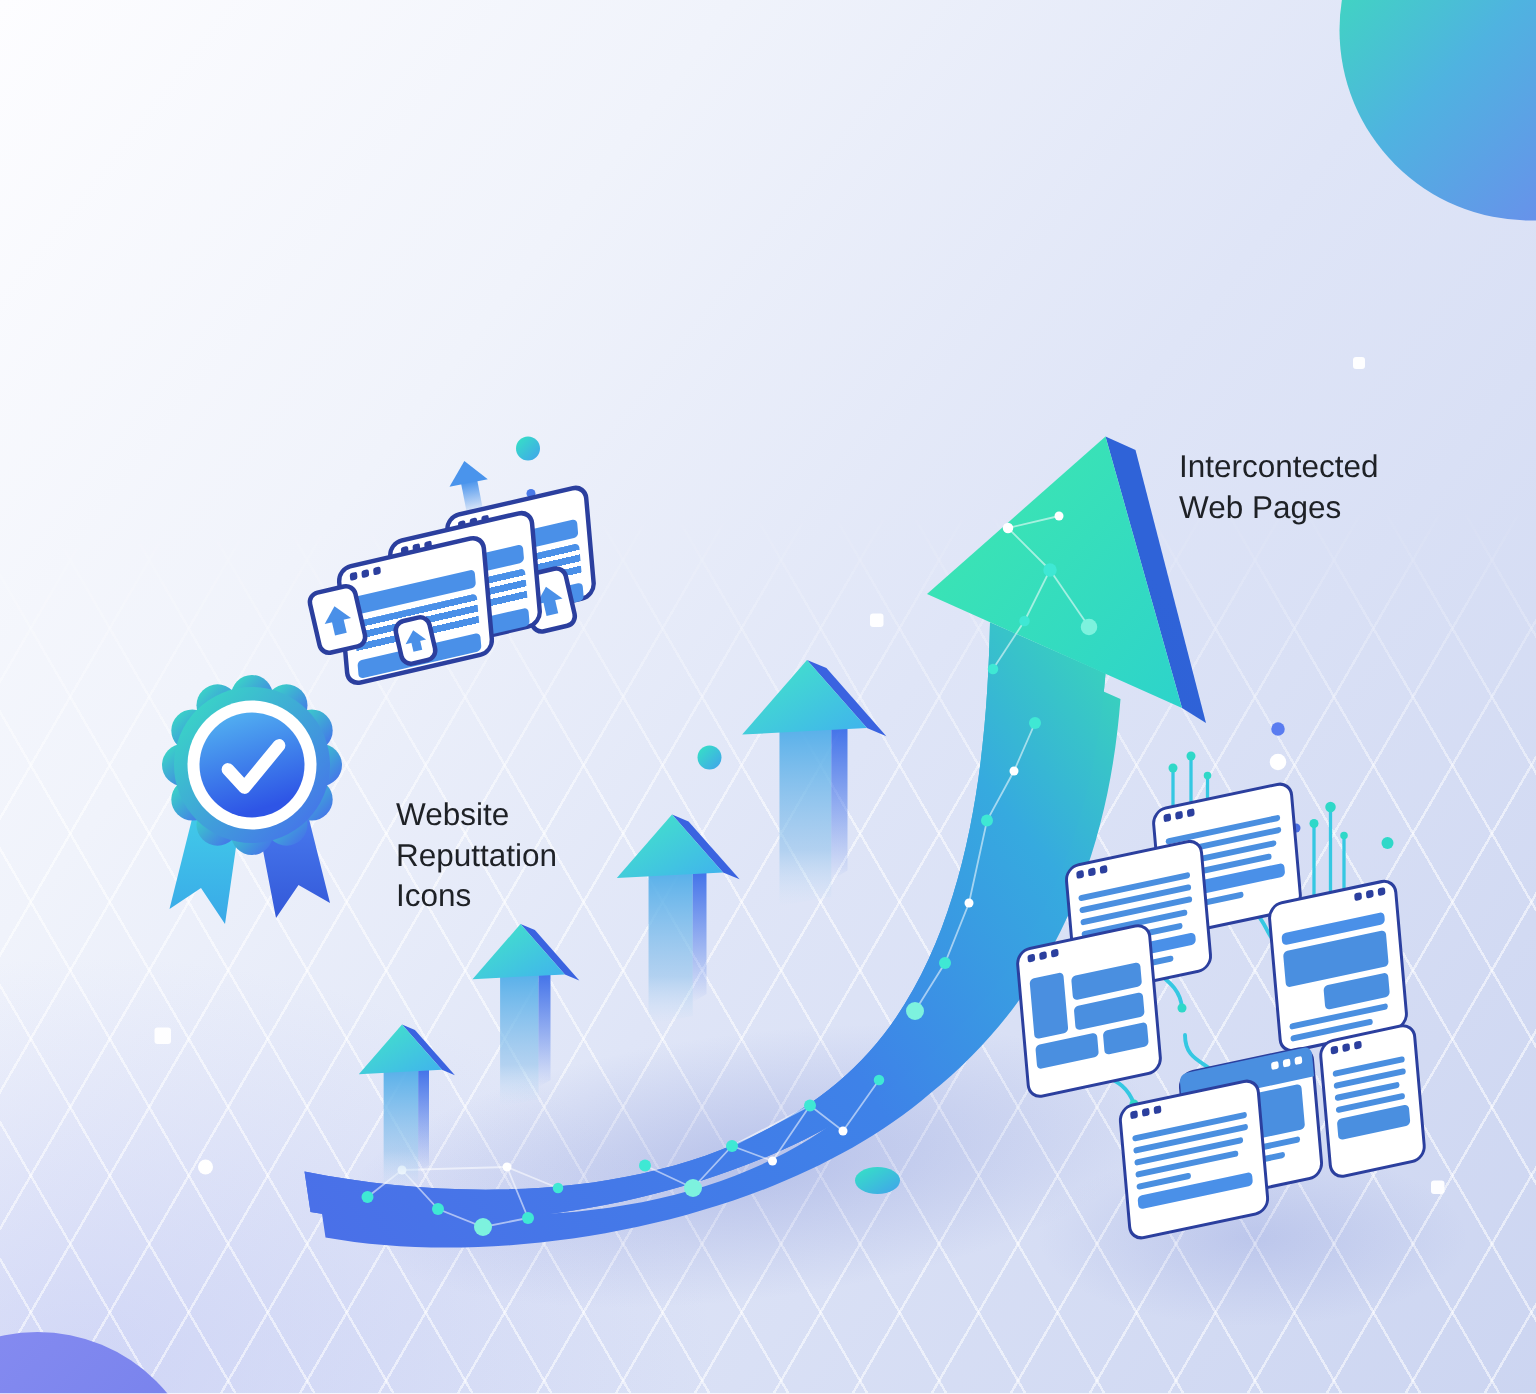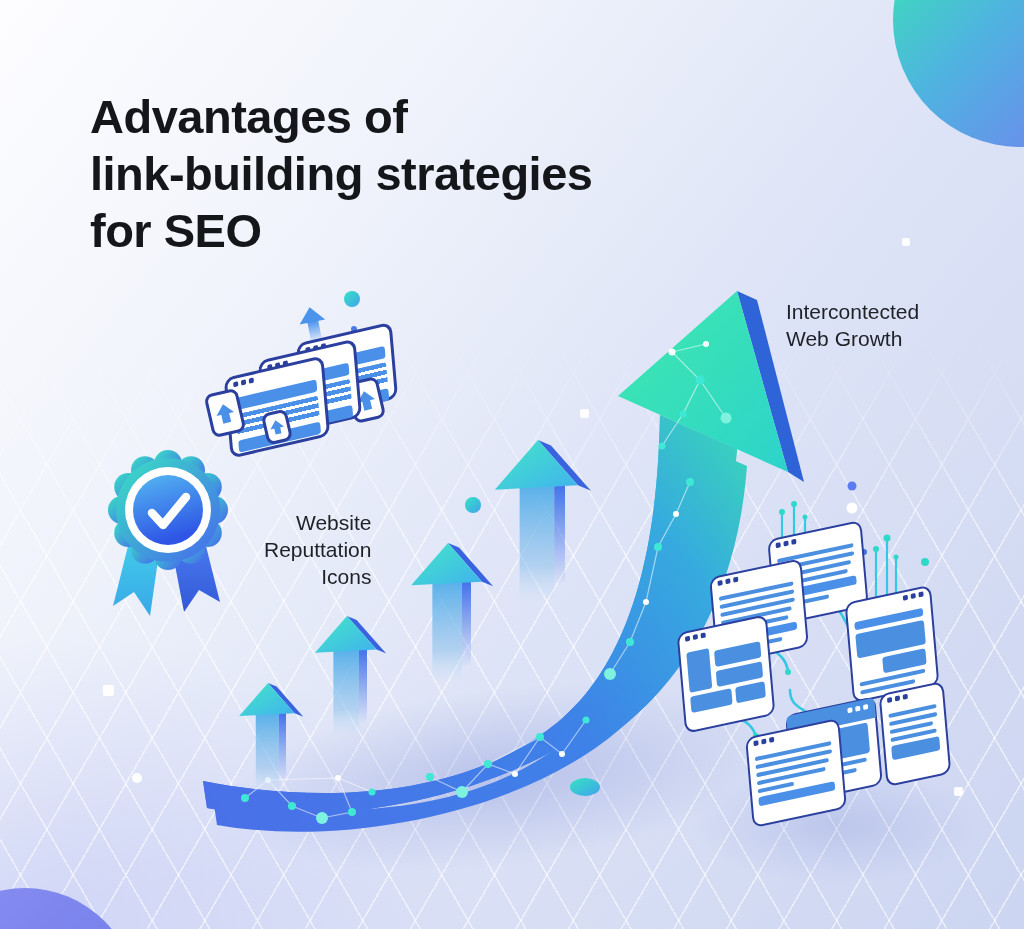--- a/index.html
+++ b/index.html
@@ -37,21 +37,21 @@
     position:absolute; left:690px; top:765px; width:290px; height:120px;
     background:radial-gradient(ellipse at 50% 50%, rgba(99,118,205,.20), rgba(99,118,205,0) 70%);
   }
   .art{position:absolute; inset:0;}
   .page-title{
     position:absolute; left:90px; top:88px; width:720px;
     font-size:47px; line-height:57px; font-weight:bold; letter-spacing:-.5px;
     color:#15161a; white-space:pre-line;
   }
   .anno{position:absolute; font-size:21px; line-height:27px; color:#1e2126; white-space:pre-line;}
-  .anno-website{left:264px; top:509px;text-align:right;}
+  .anno-website{left:264px; top:530px;}
   .anno-domain{left:466px; top:309px;}
   .anno-inter{left:786px; top:298px;}
 
   
   .win, .winr, .up-badge, .backdrop, .mini-arrow{position:absolute;}
   .win, .winr{background:#fff; border:3px solid #2b3f9e; border-radius:10px;
     transform:rotate(-13deg) skewX(-8deg); box-sizing:border-box;}
   .winr{transform:rotate(-12deg) skewX(-7deg); border-width:2.5px;}
   .tb{height:12px; display:flex; gap:3px; padding:3px 6px 0;}
   .tb.right{justify-content:flex-end;}
@@ -430,21 +430,18 @@
         <div class="ln w95"></div>
           <div class="ln w95"></div>
         <div class="ln w90"></div>
           <div class="ln w85"></div>
         <div class="ln w45"></div>
           <div class="band w95" style="height:9px;"></div>
       </div>
     </div>
   </div>
 
-  <h1 class="page-title" style="margin:0;">Advantages of
-link-building strategies
-for SEO</h1>
   <div class="anno anno-website">Website
 Reputtation
 Icons</div>
   <div class="anno anno-inter">Intercontected
-Web Growth</div>
+Web Pages</div>
 </div>
 
 </body></html>

